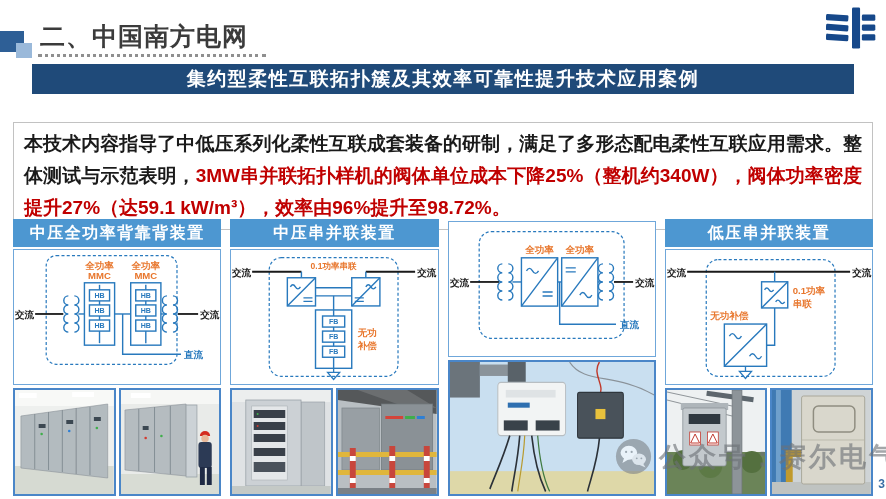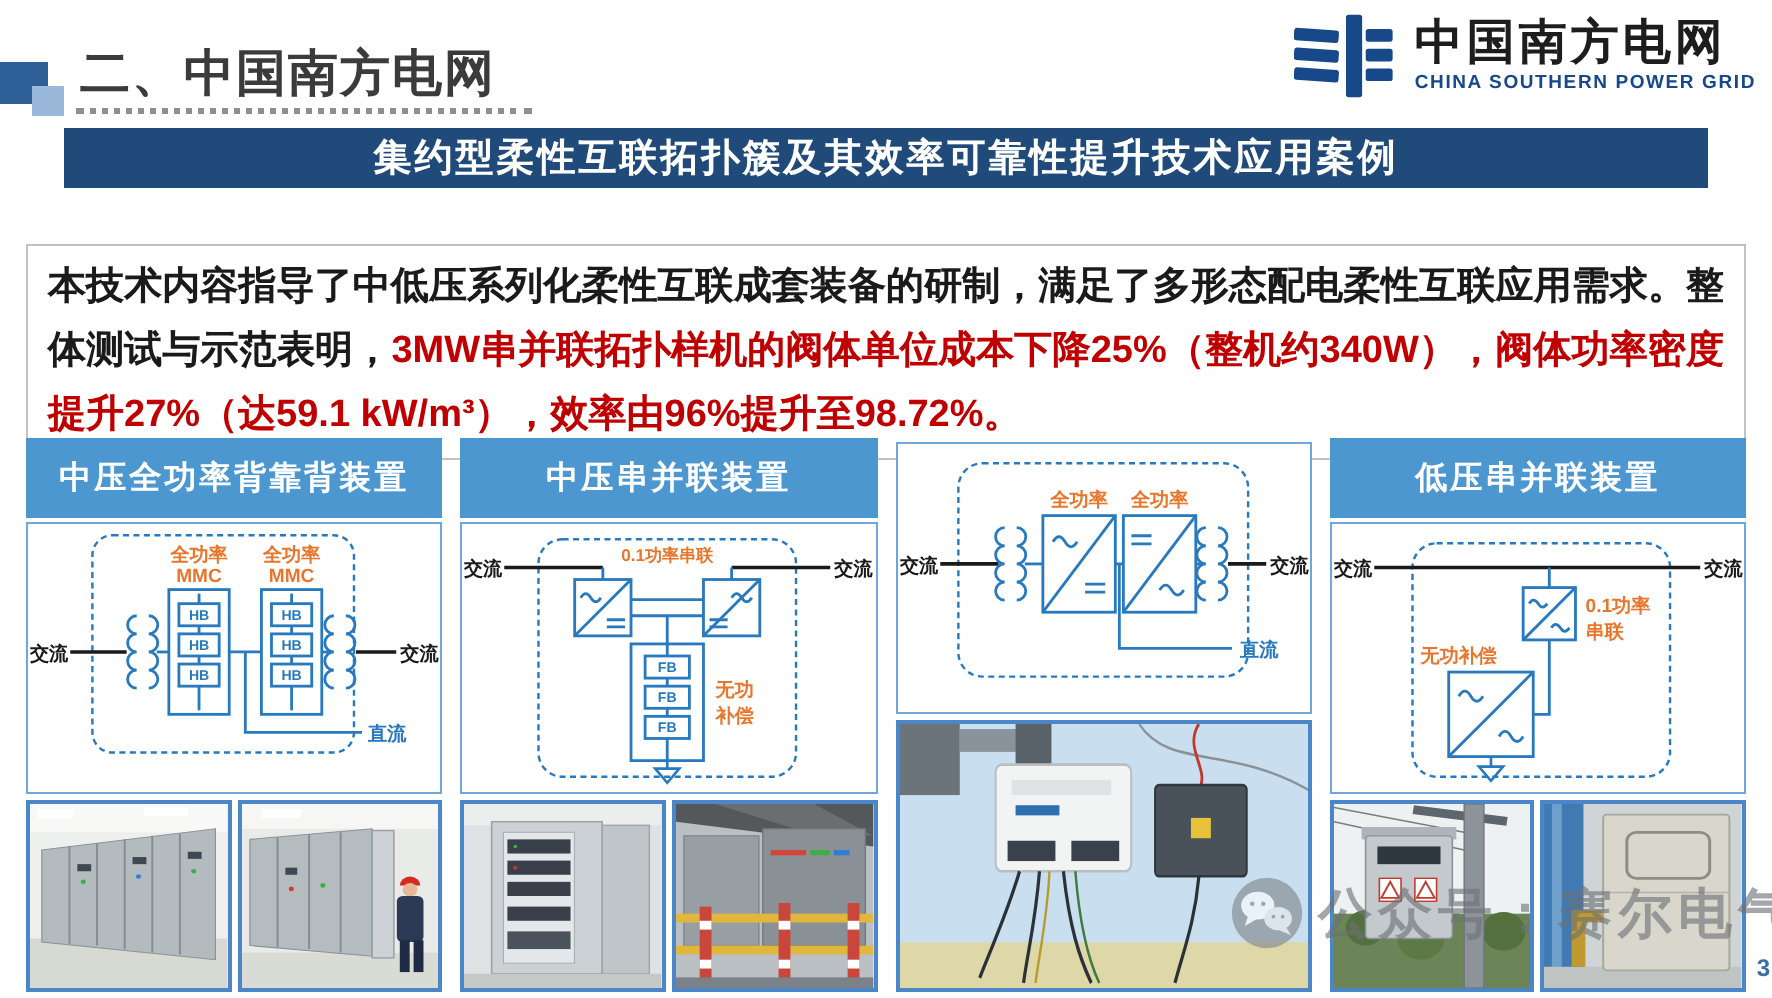--- a/index.html
+++ b/index.html
@@ -23,21 +23,21 @@
 
   
   .summary{position:absolute;left:13px;right:13px;top:122px;height:96px;background:#ffffff;
            border:1px solid #c2c2c2;padding:5px 10px;font-size:19px;font-weight:bold;
            line-height:32px;color:#1a1a1a;text-align:justify;}
   .hl{color:#c00000;}
 
   
   .panels{position:absolute;left:13px;right:13px;top:219px;bottom:3px;display:flex;gap:9px;}
   .panel{flex:1;display:flex;flex-direction:column;min-width:0;}
-  .panel-header{height:40px;background:#4d97d1;color:#fff;font-weight:bold;font-size:16px;
+  .panel-header{height:28px;background:#4d97d1;color:#fff;font-weight:bold;font-size:16px;
                 letter-spacing:1.5px;display:flex;align-items:center;justify-content:center;flex:0 0 auto;}
   .diagram-box{margin-top:2px;height:134px;border:1.5px solid #6fa7da;background:#fff;flex:0 0 auto;}
   .diagram-box svg{display:block;width:100%;height:100%;}
   .photos{margin-top:3px;flex:1;display:flex;gap:3px;min-height:0;}
   .photo{flex:1;border:2px solid #4a86c8;background:#e8eae8;overflow:hidden;min-width:0;}
   .photo svg{display:block;width:100%;height:100%;}
 
   
   .st{stroke:#2879bd;fill:none;stroke-width:1.4px;}
   .blk{stroke:#1a1a1a;fill:none;stroke-width:1.8px;}
@@ -71,24 +71,20 @@
       <g fill="#16488a">
         <rect x="0" y="8" width="25" height="7" rx="1.5" transform="rotate(4 12 11)"></rect>
         <rect x="0" y="19" width="25" height="7" rx="1.5" transform="rotate(4 12 22)"></rect>
         <rect x="0" y="30" width="25" height="7" rx="1.5" transform="rotate(4 12 33)"></rect>
         <rect x="29" y="0" width="9" height="46" rx="1.5"></rect>
         <rect x="40" y="8" width="15" height="7" rx="1.5"></rect>
         <rect x="40" y="19" width="15" height="7" rx="1.5"></rect>
         <rect x="40" y="30" width="15" height="7" rx="1.5"></rect>
       </g>
     </svg>
-    <div class="logo-texts">
-      <span class="logo-cn">中国南方电网</span>
-      <span class="logo-en">CHINA SOUTHERN POWER GRID</span>
-    </div>
   </div>
 
   <div class="banner">集约型柔性互联拓扑簇及其效率可靠性提升技术应用案例</div>
 
   <div class="summary"><span>本技术内容指导了中低压系列化柔性互联成套装备的研制，满足了多形态配电柔性互联应用需求。</span><span>整体测试与示范表明，</span><span class="hl">3MW串并联拓扑样机的阀体单位成本下降25%（整机约340W），阀体功率密度提升27%（达59.1 kW/m³），效率由96%提升至98.72%。</span></div>
 
   <div class="panels">
 
     <div class="panel">
       <div class="panel-header">中压全功率背靠背装置</div>

